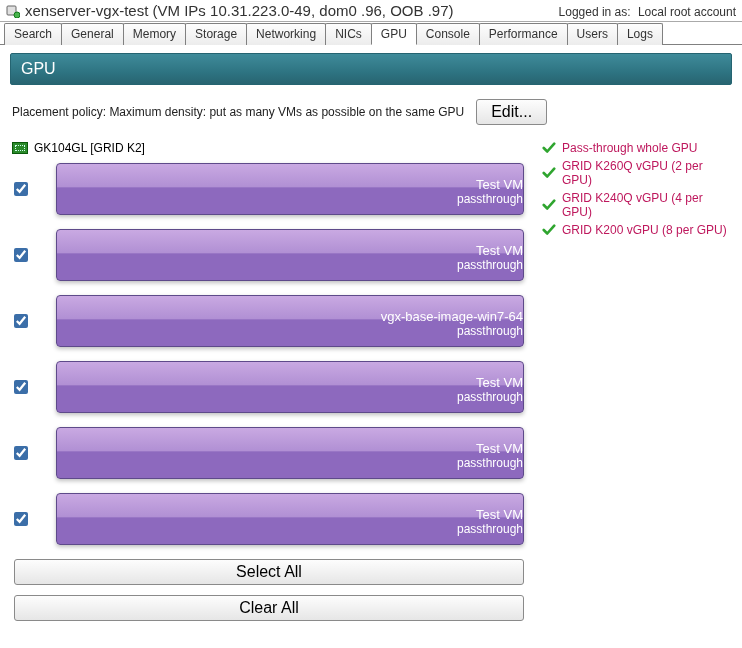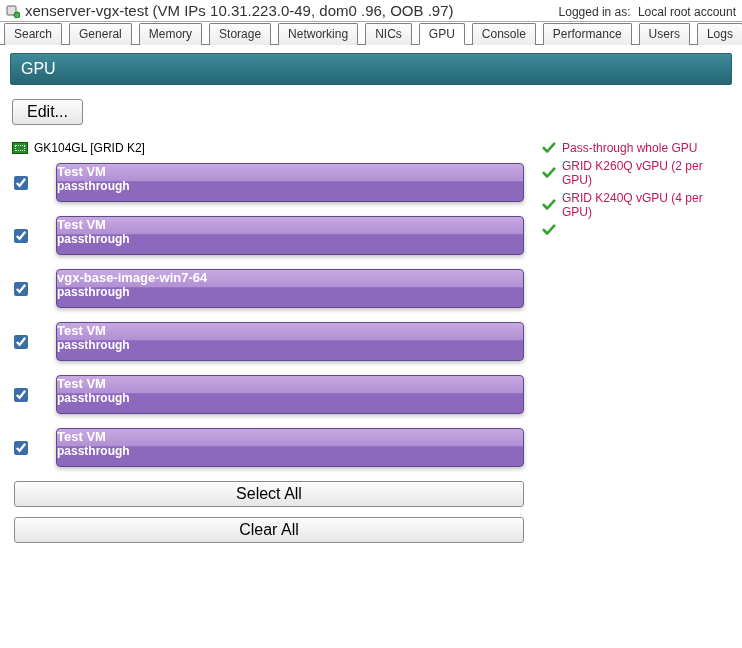--- a/index.html
+++ b/index.html
@@ -32,21 +32,21 @@
   .server-icon svg { display:block; }
   .title-text { font-size: 15px; color: #333; }
   .login-text { font-size: 12px; color: #333; }
 
   
   .tabs {
     display: flex;
     background: #fff;
     border-bottom: 1px solid #808080;
     padding-left: 4px;
-    gap: 8px;
+    gap: 0;
   }
   .tab {
     padding: 3px 9px 3px 9px;
     font-size: 12px;
     color: #333;
     border: 1px solid #808080;
     border-bottom: none;
     background: linear-gradient(#fdfdfd,#ececec);
     margin-right: -1px;
     cursor: pointer;
@@ -117,26 +117,25 @@
   }
   .vm-row input[type=checkbox]{
     width:14px; height:14px;
     accent-color: #3b6ea8;
   }
   .vm-block {
     flex: 1;
     border: 1px solid #5e4a8a;
     border-radius: 4px;
     background: linear-gradient(#c9a9e2 0%, #b190d4 45%, #8d69be 48%, #8d69be 100%);
-    padding: 0 0 8px 0;
-    text-align: left;
+    padding: 13px 0 8px 0;
+    text-align: right;
     color: #fff;
     box-shadow: 0 2px 4px rgba(0,0,0,0.25);
     max-width: 480px;
-    font-weight: bold;
   }
   .vm-name { font-size: 13px; }
   .vm-mode { font-size: 12px; }
 
   .bottom-btns {
     display:flex; gap:10px;
     margin: 10px 0 0 4px;
     flex-direction: column;
   }
 
@@ -182,20 +181,21 @@
   <div class="tab">Console</div>
   <div class="tab">Performance</div>
   <div class="tab">Users</div>
   <div class="tab">Logs</div>
 </div>
 
 <div class="content">
   <div class="section-header">GPU</div>
 
   <div class="policy-row">
+    <span class="policy-text">Placement policy: Maximum density: put as many VMs as possible on the same GPU</span>
     <button class="btn">Edit...</button>
   </div>
 
   <div class="main-cols">
     <div class="gpu-col">
       <div class="gpu-head">
         <span class="gpu-icon"></span>
         <span class="gpu-name">GK104GL [GRID K2]</span>
       </div>
 
@@ -267,17 +267,18 @@
           <div class="vgpu-item">
             <span class="check-icon"><svg viewBox="0 0 16 16" width="14" height="14">
                 <path d="M2 8 L6 12 L14 3" fill="none" stroke="#2fa52f" stroke-width="3" stroke-linecap="round" stroke-linejoin="round"></path>
               </svg></span>
             <span class="vgpu-label">GRID K240Q vGPU (4 per GPU)</span>
           </div>
           <div class="vgpu-item">
             <span class="check-icon"><svg viewBox="0 0 16 16" width="14" height="14">
                 <path d="M2 8 L6 12 L14 3" fill="none" stroke="#2fa52f" stroke-width="3" stroke-linecap="round" stroke-linejoin="round"></path>
               </svg></span>
+            <span class="vgpu-label">GRID K200 vGPU (8 per GPU)</span>
           </div>
         </div>
     </div>
   </div>
 </div>
 
 </body></html>

